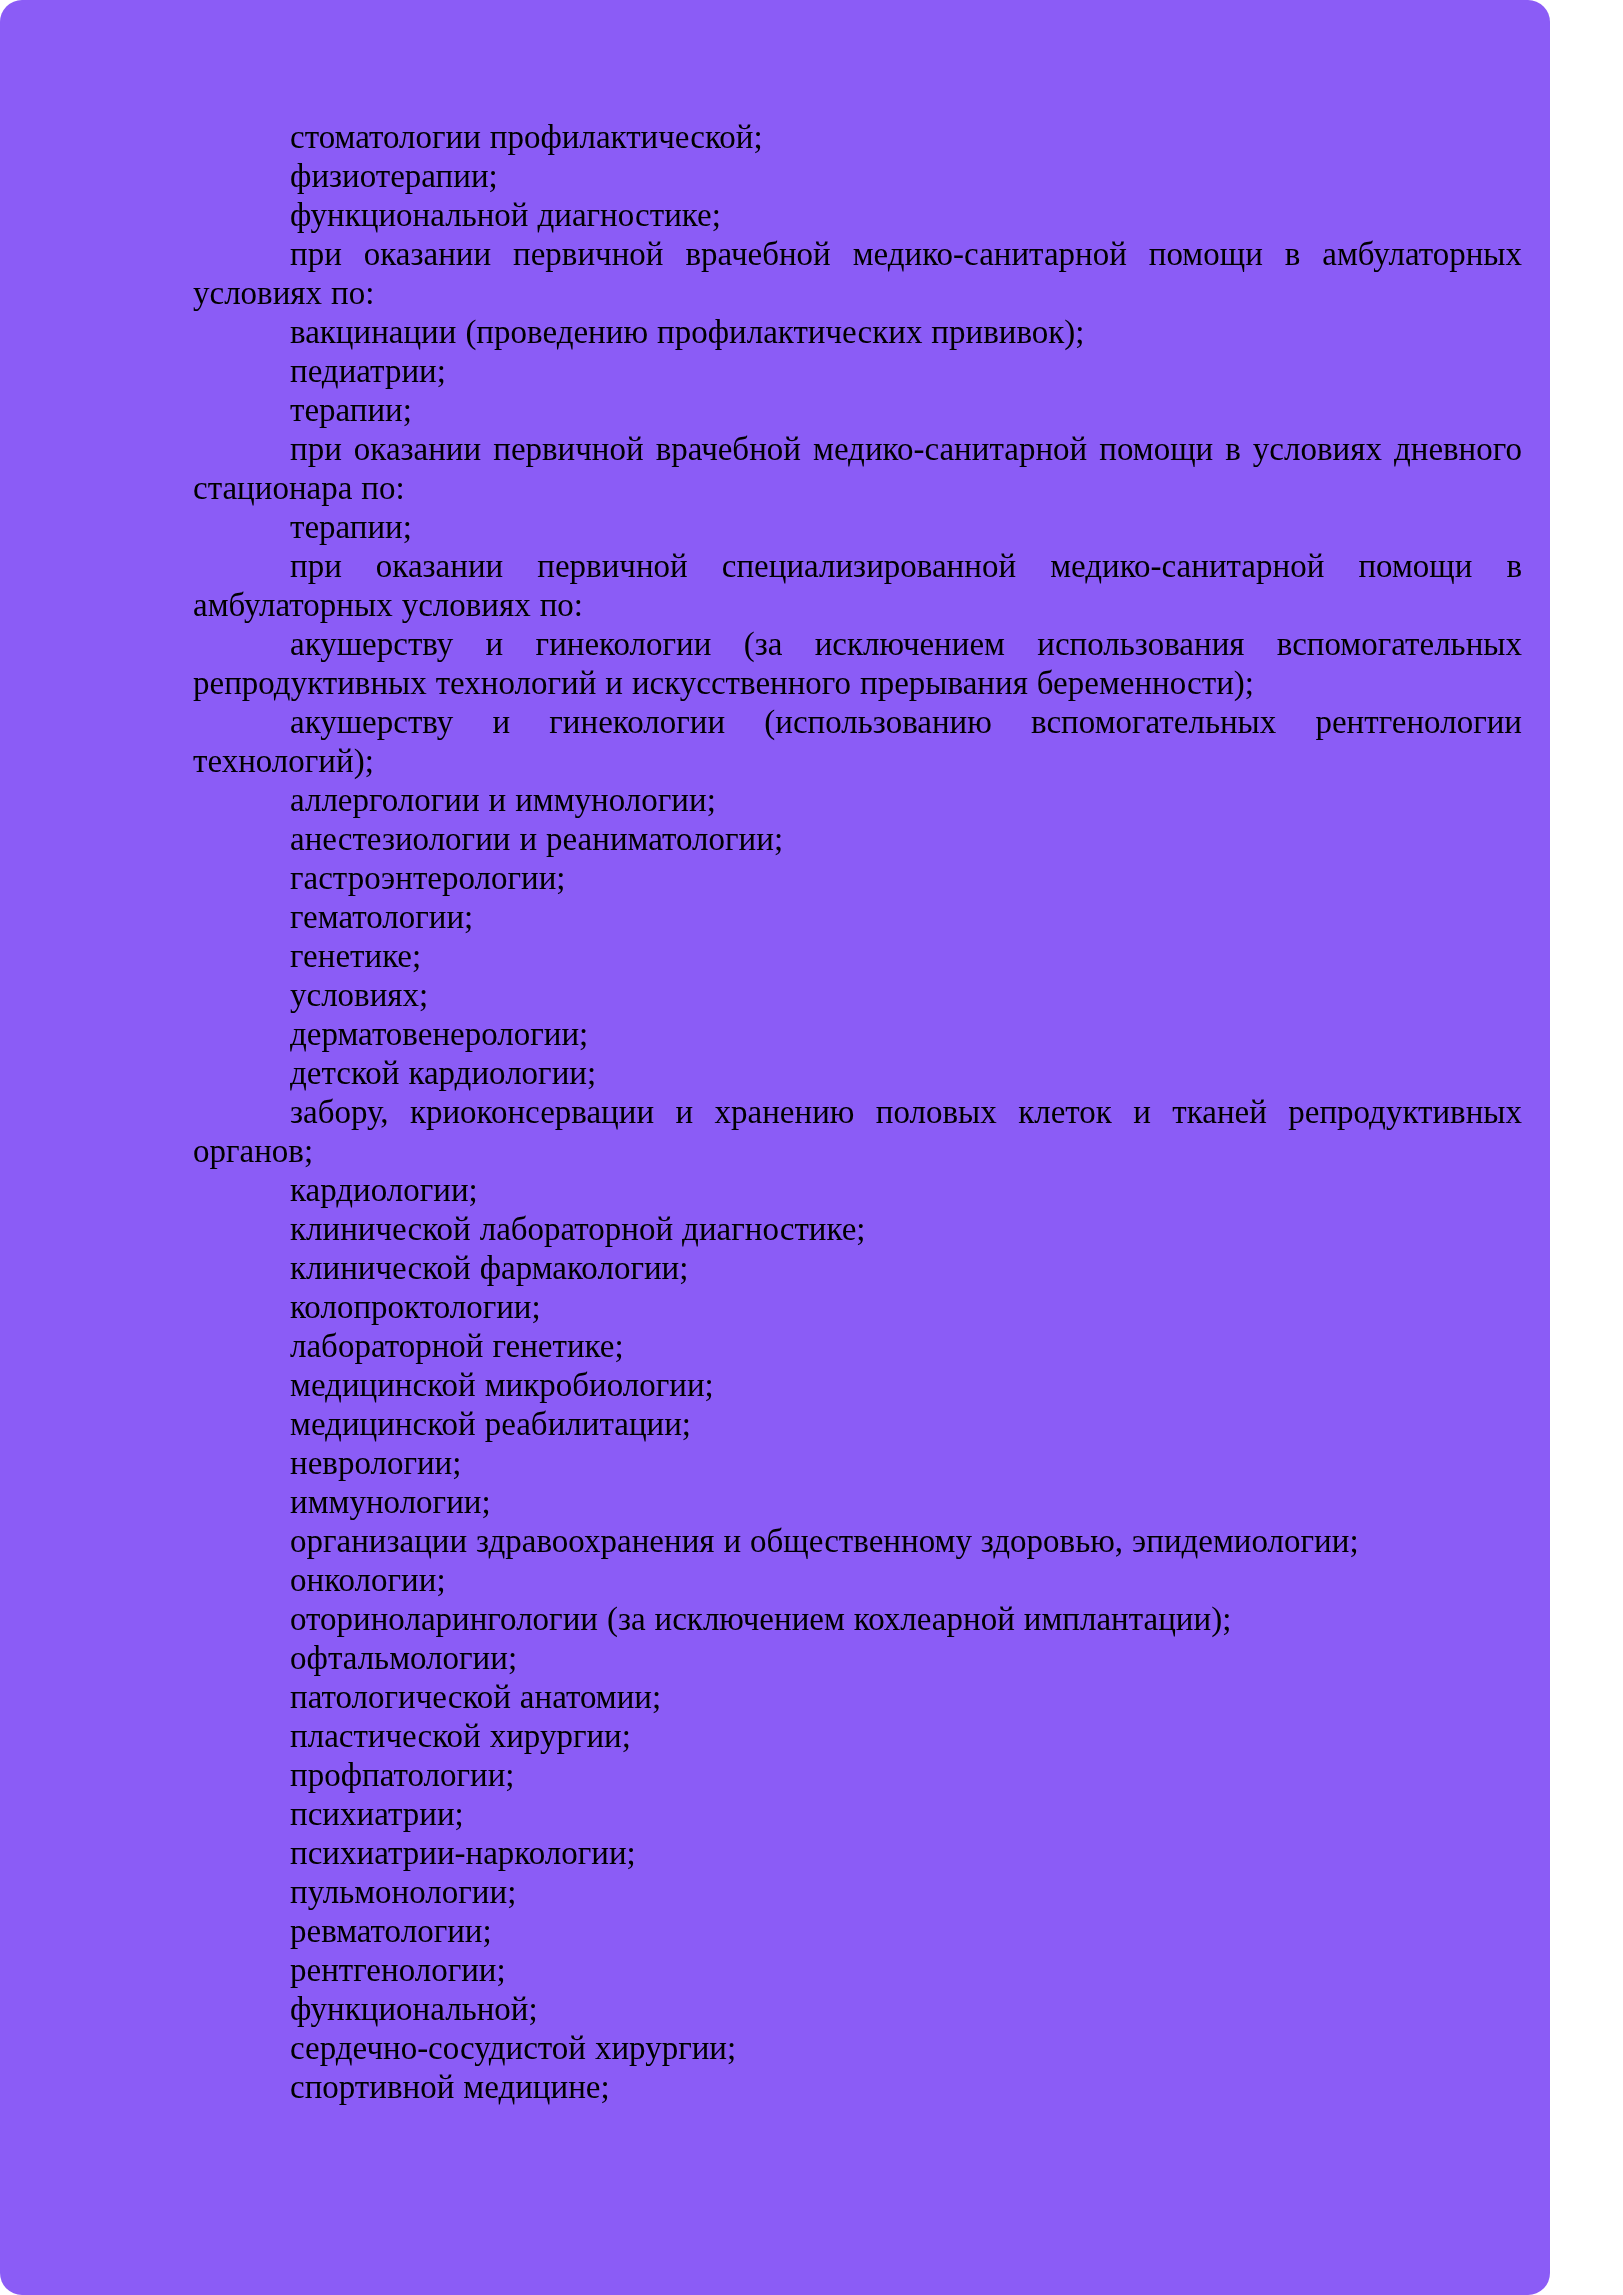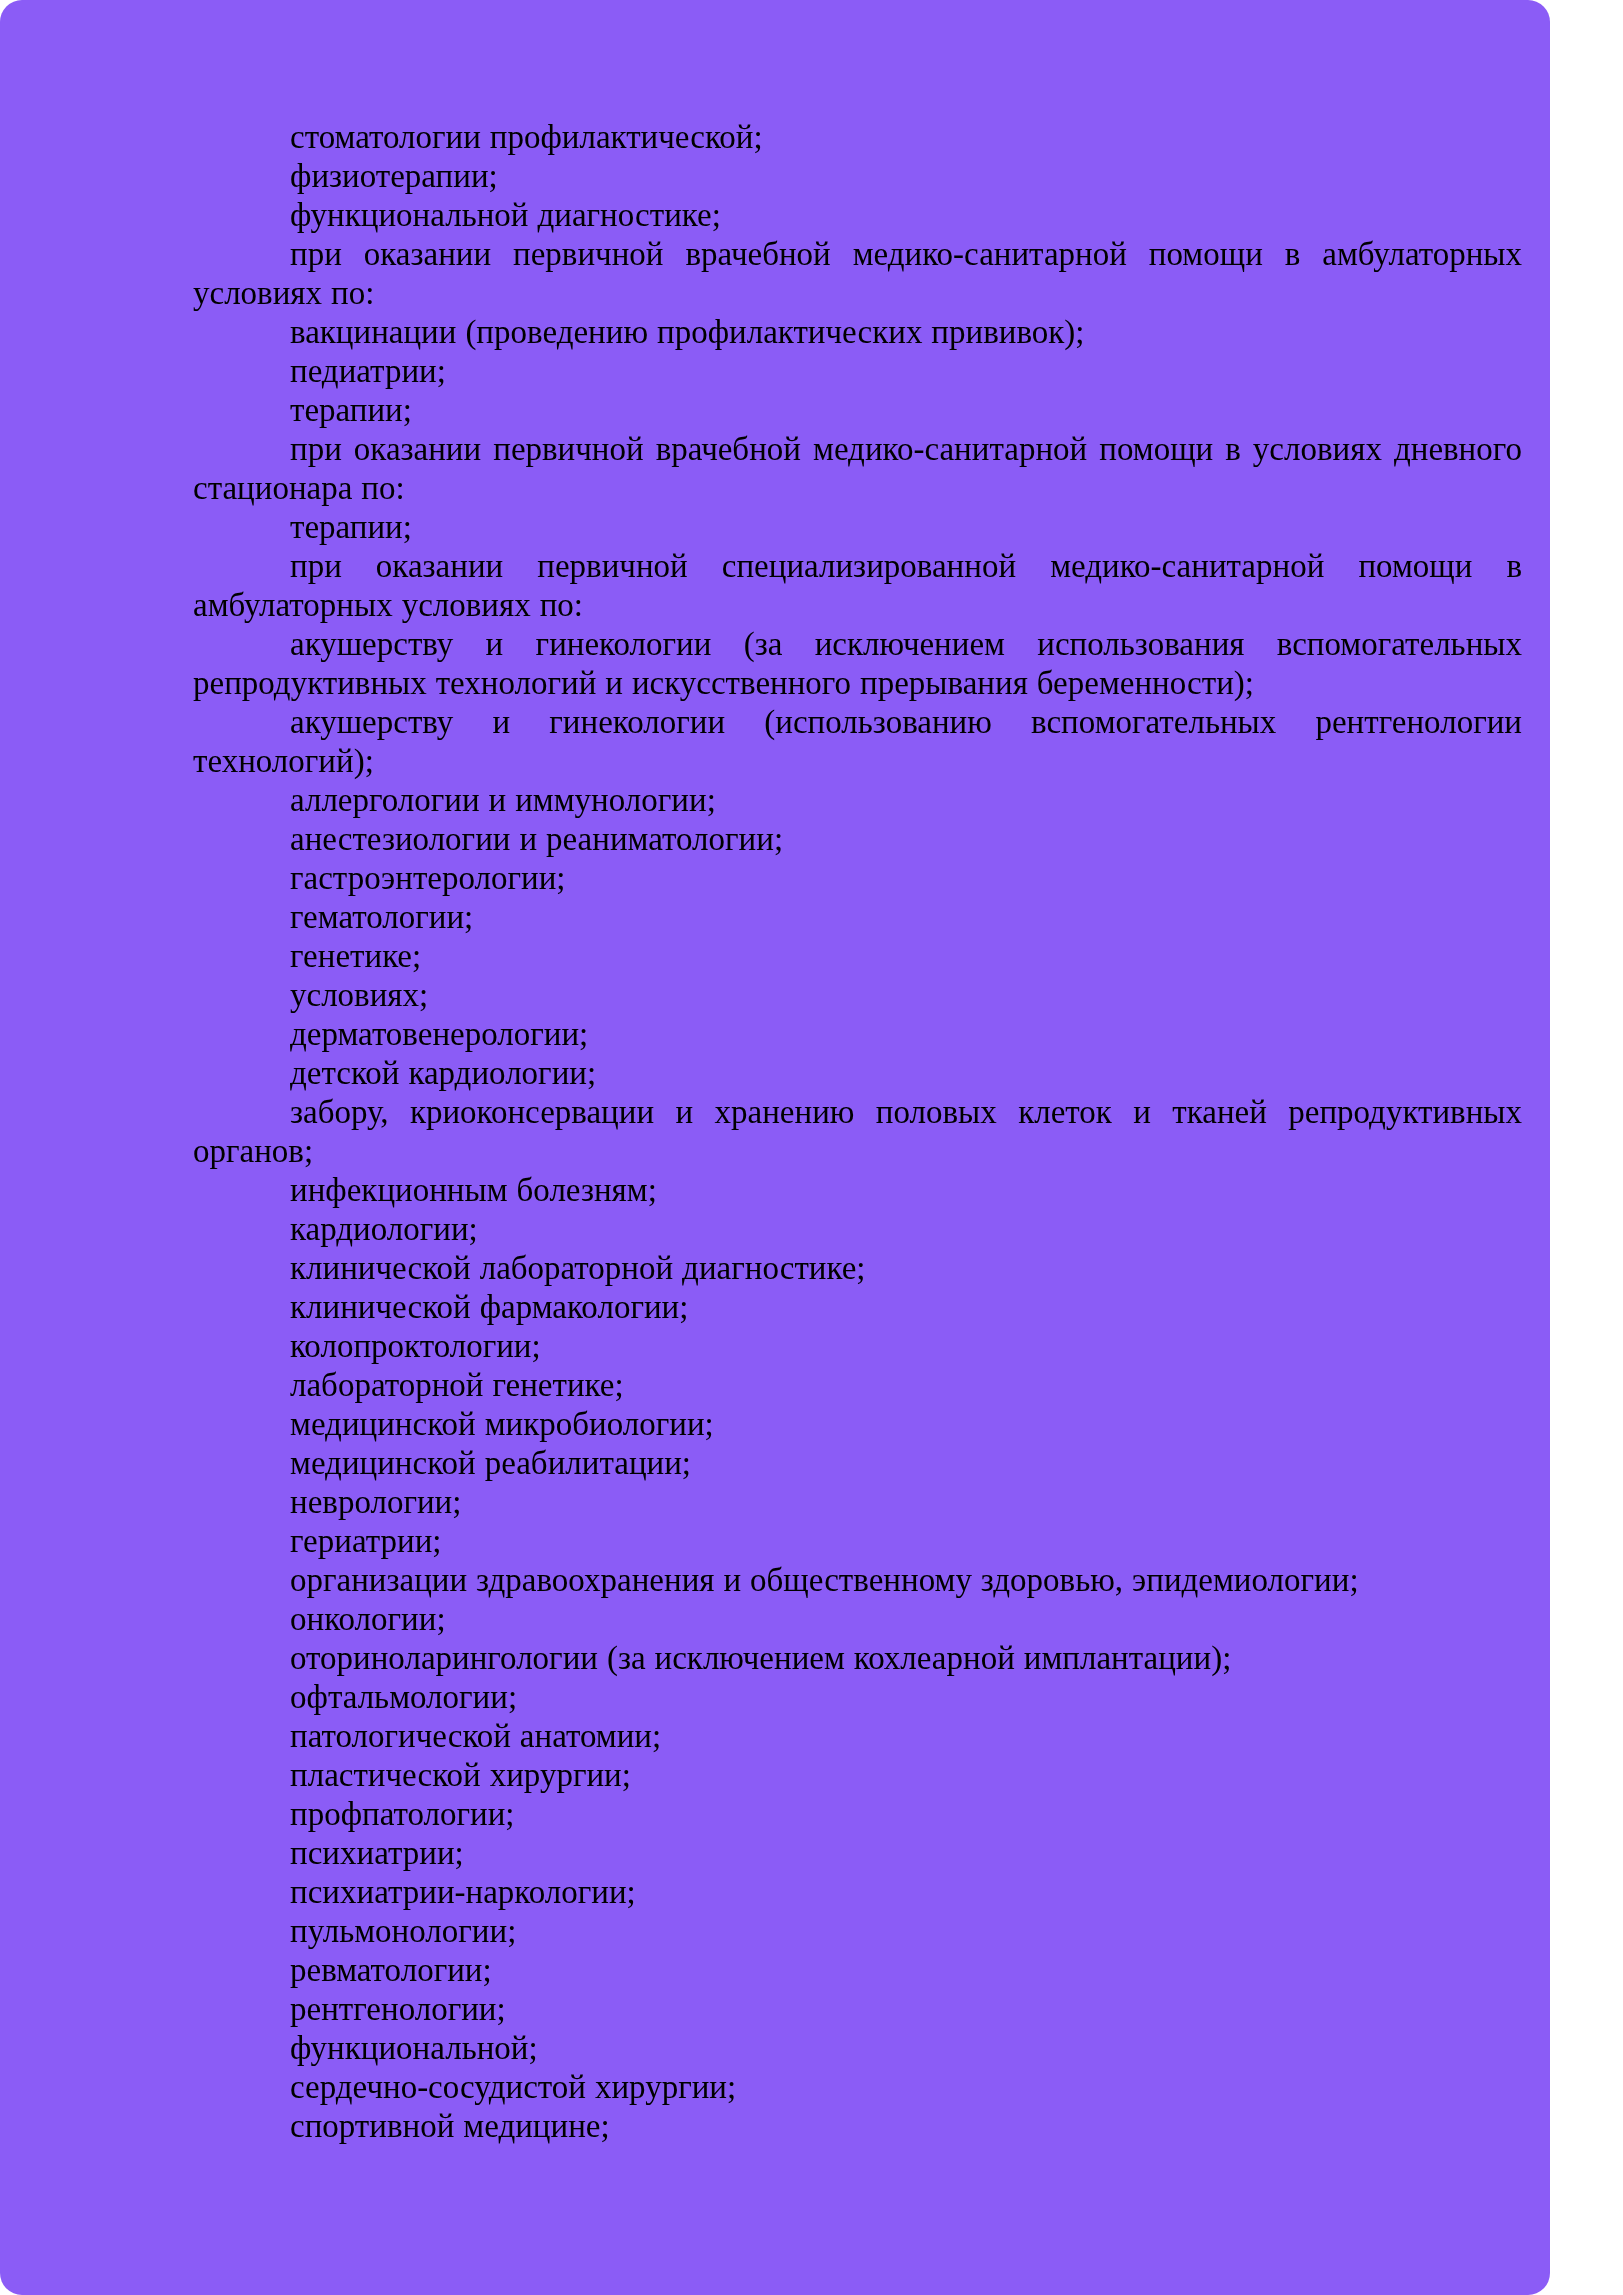--- a/index.html
+++ b/index.html
@@ -59,30 +59,29 @@
       <p>акушерству и гинекологии (использованию вспомогательных рентгенологии технологий);</p>
       <p>аллергологии и иммунологии;</p>
       <p>анестезиологии и реаниматологии;</p>
       <p>гастроэнтерологии;</p>
       <p>гематологии;</p>
       <p>генетике;</p>
       <p>условиях;</p>
       <p>дерматовенерологии;</p>
       <p>детской кардиологии;</p>
       <p>забору, криоконсервации и хранению половых клеток и тканей репродуктивных органов;</p>
-      <p>инфекционным болезням;</p>
       <p>кардиологии;</p>
       <p>клинической лабораторной диагностике;</p>
       <p>клинической фармакологии;</p>
       <p>колопроктологии;</p>
       <p>лабораторной генетике;</p>
       <p>медицинской микробиологии;</p>
       <p>медицинской реабилитации;</p>
       <p>неврологии;</p>
-      <p>гериатрии;</p>
+      <p>иммунологии;</p>
       <p>организации здравоохранения и общественному здоровью, эпидемиологии;</p>
       <p>онкологии;</p>
       <p>оториноларингологии (за исключением кохлеарной имплантации);</p>
       <p>офтальмологии;</p>
       <p>патологической анатомии;</p>
       <p>пластической хирургии;</p>
       <p>профпатологии;</p>
       <p>психиатрии;</p>
       <p>психиатрии-наркологии;</p>
       <p>пульмонологии;</p>

